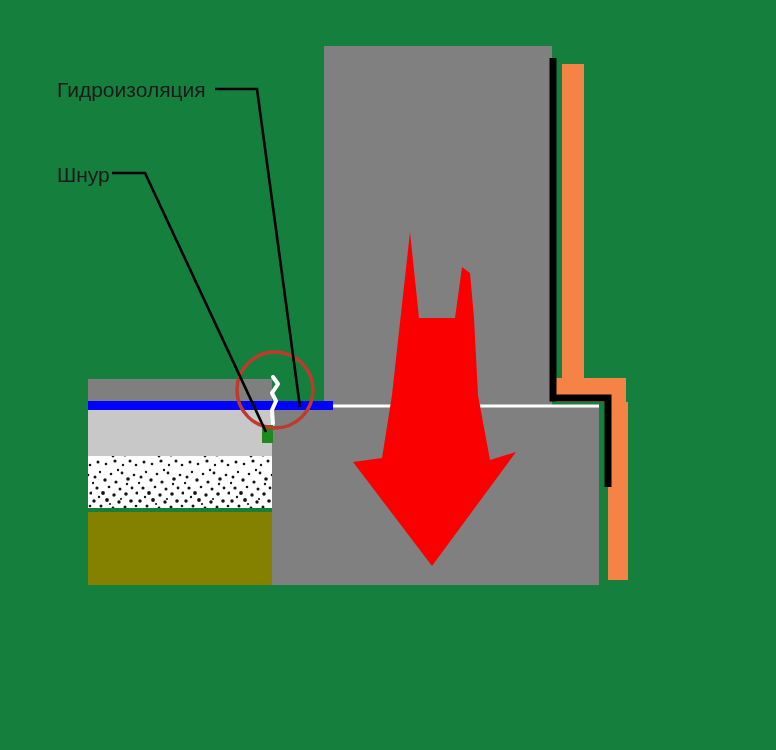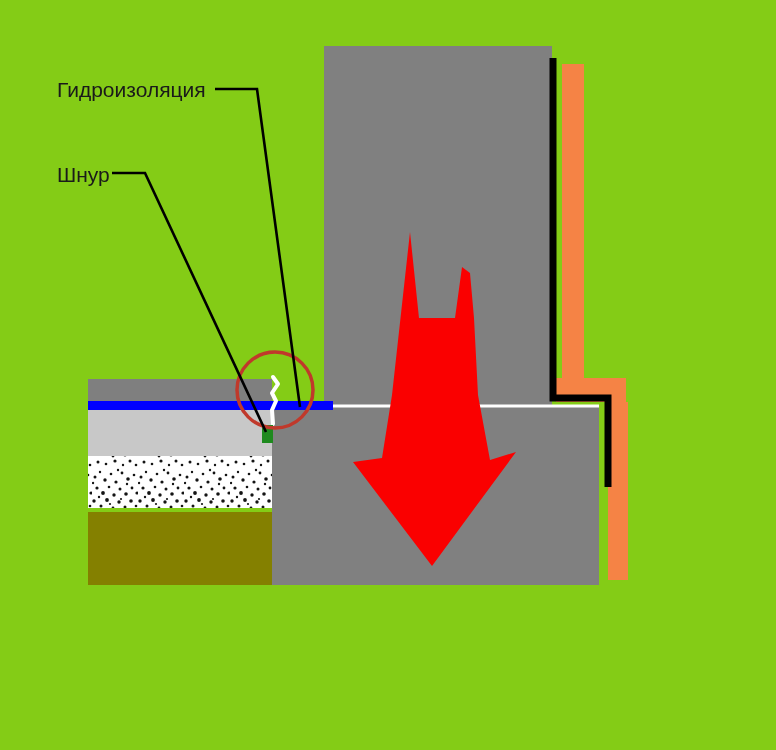--- a/index.html
+++ b/index.html
@@ -26,21 +26,21 @@
   .lbl {
     font-family: "Liberation Sans", sans-serif;
     font-size: 21px;
     fill: #1a1a1a;
     dominant-baseline: alphabetic;
   }
 </style>
 </head>
 <body>
 
-<div id="stage" style="background: #84cc16;">
+<div id="stage" style="background: #15803d;">
   <svg id="scene" width="776" height="750" viewBox="0 0 776 750">
 
     <defs>
       <pattern id="gravelPattern" patternUnits="userSpaceOnUse" width="46" height="52">
         <rect width="46" height="52" fill="#ffffff"></rect>
         <g id="gravel-dots" fill="#141414">
           <circle cx="3" cy="9" r="1.5"></circle>
             <circle cx="8" cy="4" r="1.2"></circle>
           <circle cx="13" cy="12" r="1.7"></circle>
             <circle cx="19" cy="6" r="1.3"></circle>

